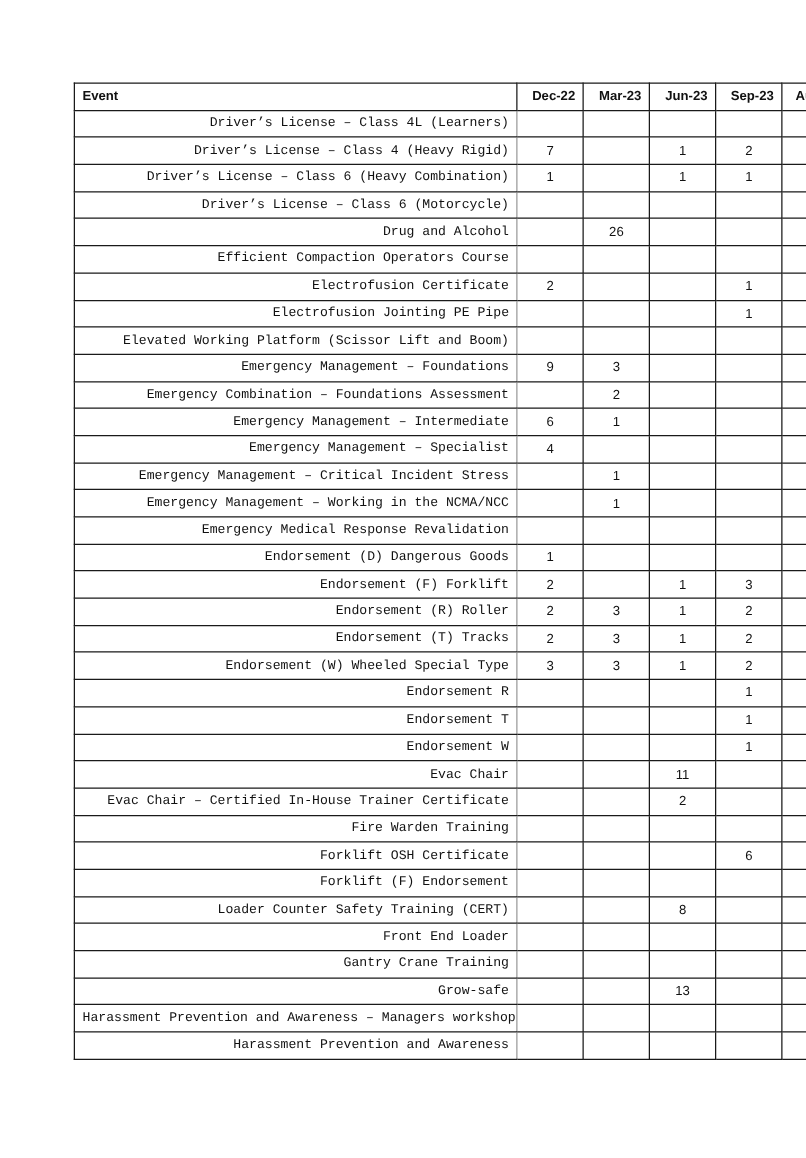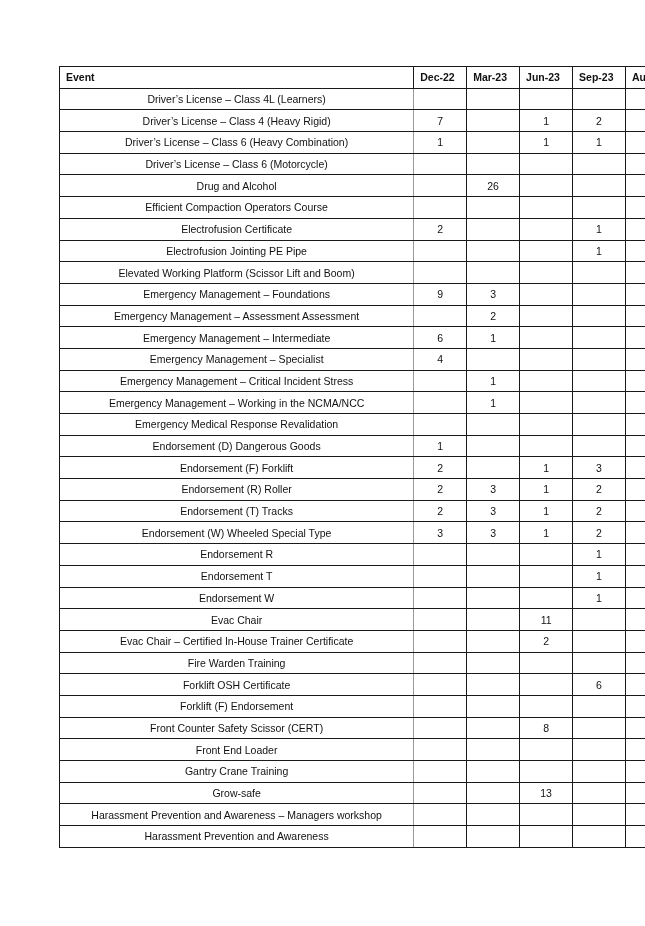--- a/index.html
+++ b/index.html
@@ -8,23 +8,23 @@
   table.events {
     position: absolute; left: 59px; top: 66px;
     border-collapse: collapse; table-layout: fixed;
     width: 620px;
     font-size: 10.5px;
   }
   table.events td, table.events th {
     border: 1.2px solid #1a1a1a;
     height: 20.7px; padding: 0 6px; white-space: nowrap; overflow: hidden;
   }
-  table.events th { font-weight: bold; text-align: left; }
+  table.events th { font-weight: bold; text-align: right; }
   table.events th.event-col { text-align: left; }
-  table.events td.event-cell { text-align: center; border-right: 1.8px solid #9a9a9a; }
+  table.events td.event-cell { text-align: right; border-right: 1.8px solid #9a9a9a; font-family: Liberation Mono, monospace; }
   table.events th.event-col { border-right: 1.8px solid #1a1a1a; }
   table.events td.num { text-align: center; }
   col.c-event { width: 301px; }
   col.c-num { width: 45px; }
 </style>
 </head>
 <body>
 
 <table class="events">
   <colgroup>
@@ -120,21 +120,21 @@
       </tr>
       <tr>
         <td class="event-cell">Emergency Management – Foundations</td>
         <td class="num">9</td>
         <td class="num">3</td>
         <td class="num"></td>
         <td class="num"></td>
         <td class="num"></td>
       </tr>
       <tr>
-        <td class="event-cell">Emergency Management – Assessment Assessment</td>
+        <td class="event-cell">Emergency Combination – Foundations Assessment</td>
         <td class="num"></td>
         <td class="num">2</td>
         <td class="num"></td>
         <td class="num"></td>
         <td class="num"></td>
       </tr>
       <tr>
         <td class="event-cell">Emergency Management – Intermediate</td>
         <td class="num">6</td>
         <td class="num">1</td>
@@ -272,21 +272,21 @@
       </tr>
       <tr>
         <td class="event-cell">Forklift (F) Endorsement</td>
         <td class="num"></td>
         <td class="num"></td>
         <td class="num"></td>
         <td class="num"></td>
         <td class="num"></td>
       </tr>
       <tr>
-        <td class="event-cell">Front Counter Safety Scissor (CERT)</td>
+        <td class="event-cell">Loader Counter Safety Training (CERT)</td>
         <td class="num"></td>
         <td class="num"></td>
         <td class="num">8</td>
         <td class="num"></td>
         <td class="num"></td>
       </tr>
       <tr>
         <td class="event-cell">Front End Loader</td>
         <td class="num"></td>
         <td class="num"></td>

